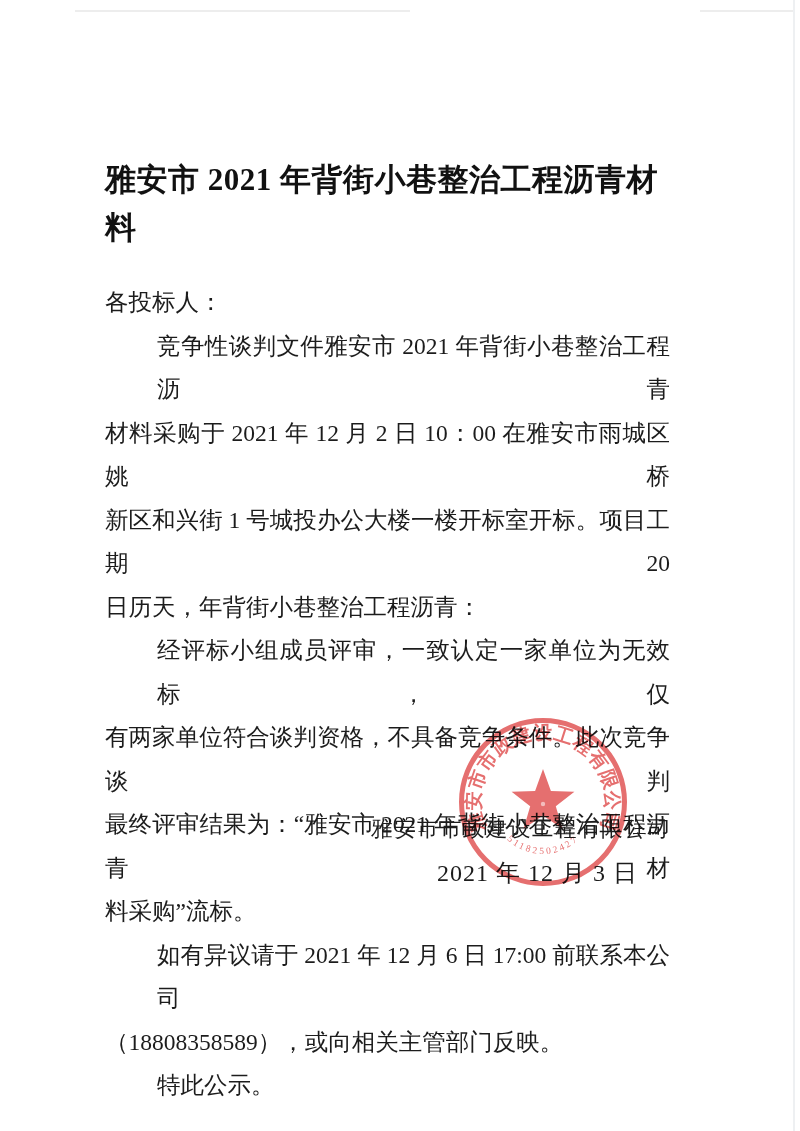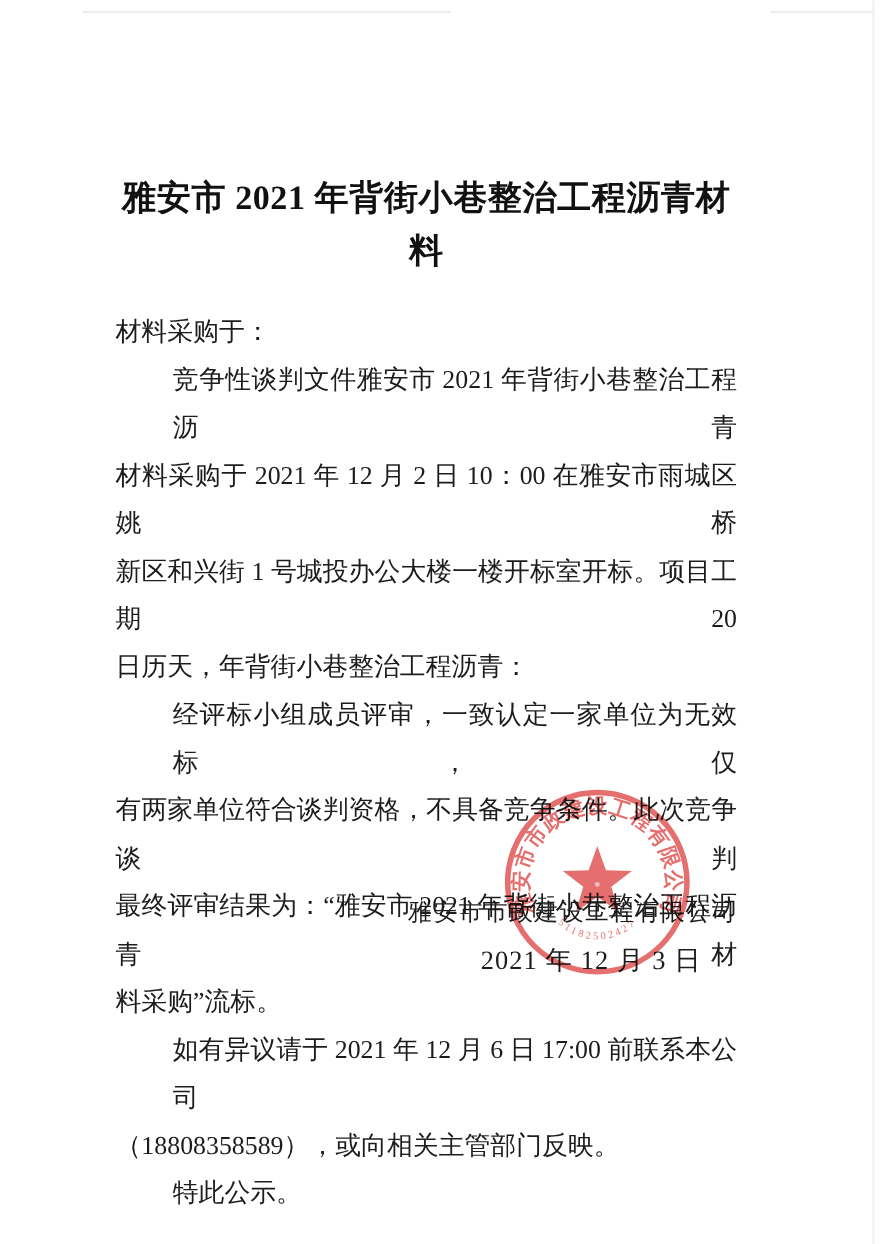--- a/index.html
+++ b/index.html
@@ -11,21 +11,20 @@
     overflow:hidden;
     font-family:"Liberation Serif","DejaVu Serif",serif;
     color:#1c1c1c;
   }
   
   .artifact{position:absolute;background:#ededed;}
   .artifact.vline{background:#eef0f2;}
   
   .title-block{
     position:absolute;top:156px;left:105px;width:565px;
-    text-align:center;
     font-size:31px;font-weight:bold;
     line-height:48px;
     letter-spacing:0.5px;
     color:#111;
   }
   
   .body-text{
     position:absolute;top:281px;left:105px;width:565px;
     font-size:23.5px;line-height:43.5px;
   }
@@ -67,21 +66,21 @@
 
   <div class="artifact" style="left:75px;top:10px;width:335px;height:2px;"></div>
   <div class="artifact" style="left:700px;top:10px;width:95px;height:2px;"></div>
   <div class="artifact vline" style="left:793px;top:0;width:2px;height:1131px;"></div>
 
   <div class="title-block">
     <div>雅安市 2021 年背街小巷整治工程沥青材料</div>
   </div>
 
   <div class="body-text">
-    <div class="line">材料采购于：</div>
+    <div class="line">各投标人：</div>
     <div class="line jfull indent">竞争性谈判文件雅安市 2021 年背街小巷整治工程沥青</div>
     <div class="line jfull">材料采购于 2021 年 12 月 2 日 10：00 在雅安市雨城区姚桥</div>
     <div class="line jfull">新区和兴街 1 号城投办公大楼一楼开标室开标。项目工期 20</div>
     <div class="line">日历天，年背街小巷整治工程沥青：</div>
     <div class="line jfull indent">经评标小组成员评审，一致认定一家单位为无效标，仅</div>
     <div class="line jfull">有两家单位符合谈判资格，不具备竞争条件。此次竞争谈判</div>
     <div class="line jfull">最终评审结果为：“雅安市 2021 年背街小巷整治工程沥青材</div>
     <div class="line">料采购”流标。</div>
     <div class="line jfull indent">如有异议请于 2021 年 12 月 6 日 17:00 前联系本公司</div>
     <div class="line">（18808358589），或向相关主管部门反映。</div>

